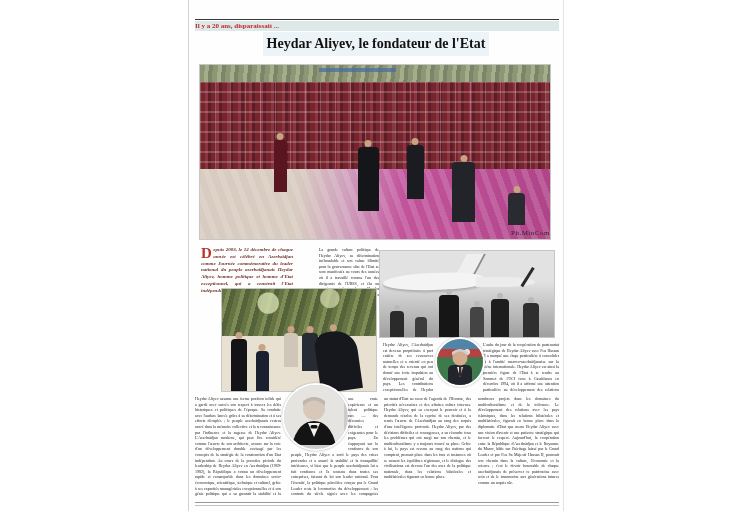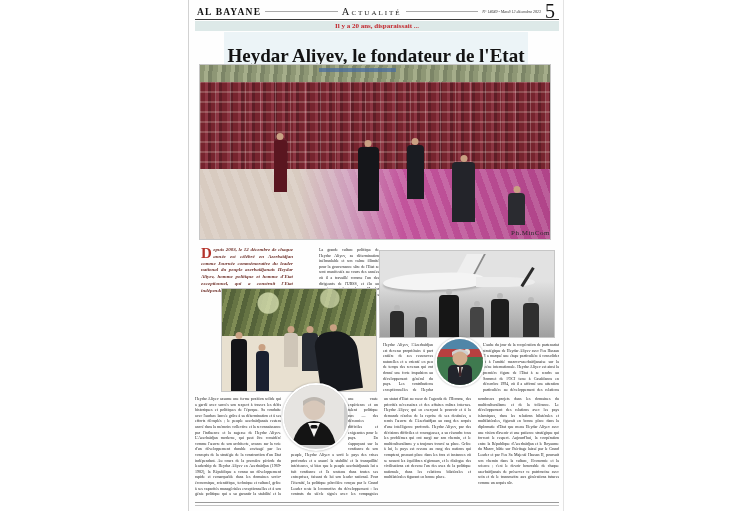--- a/index.html
+++ b/index.html
@@ -22,25 +22,25 @@
   .masthead{font-weight:bold;font-size:9.5px;letter-spacing:1.2px;color:#121212;white-space:nowrap;}
   .hline{flex:1;border-top:1px solid #aaa;height:0;}
   .section-title{font-size:10.5px;letter-spacing:2px;color:#222;font-variant:small-caps;white-space:nowrap;}
   .issue-info{font-size:4px;font-style:italic;color:#333;white-space:nowrap;}
   .page-number{font-size:20px;color:#111;line-height:15px;white-space:nowrap;}
   .header-rule{position:absolute;top:19px;left:6px;width:364px;border-top:1.5px solid #3a3a3a;}
   
   .kicker{
     position:absolute;top:21px;left:6px;width:364px;height:10px;
     background:#dde9e8;color:#c2262c;font-weight:bold;font-size:7px;
-    text-align:center;line-height:10px;
+    line-height:10px;
   }
   
   .headline{position:absolute;top:32px;left:0;width:100%;text-align:center;color:#131313;font-weight:bold;}
-  .headline .hl{display:inline-block;font-size:19px;line-height:16px;background:rgba(204,226,235,0.35);padding:16px 4px;}
+  .headline .hl{display:inline-block;font-size:14px;line-height:16px;background:rgba(204,226,235,0.35);padding:4px 4px;}
   
   .photo{position:absolute;overflow:hidden;border:1px solid #c6c6c6;background:#ddd;box-sizing:border-box;}
   .main-photo{top:64px;left:10px;width:352px;height:176px;}
   .mp-foliage{position:absolute;top:0;left:0;right:0;height:16%;
     background:repeating-linear-gradient(95deg,#8e9775 0 5px,#a5ad8a 5px 9px,#7c8567 9px 13px);}
   .mp-banner{position:absolute;top:3px;left:34%;width:22%;height:4px;background:#4a6f9f;opacity:.75;}
   .mp-crowd{position:absolute;top:10%;left:0;right:0;height:52%;
     background:
       repeating-linear-gradient(0deg,rgba(245,238,220,0.22) 0 2px,rgba(0,0,0,0) 2px 10px),
       repeating-linear-gradient(90deg,#76242e 0 5px,#8c3542 5px 8px,#5e1d26 8px 11px);}
@@ -92,28 +92,20 @@
   .b-col4{top:396px;left:289px;width:81px;height:102px;}
   .tux-spacer{float:left;width:57px;height:54px;margin:-2px 2px 1px -2px;}
   .bottom-rule{position:absolute;top:502px;left:6px;width:364px;height:2px;
     border-top:1px solid #9a9a9a;border-bottom:1px solid #c2c2c2;}
 </style>
 </head>
 <body>
 
 <div class="page">
 
-  <div class="masthead-row">
-    <span class="masthead">AL BAYANE</span>
-    <span class="hline"></span>
-    <span class="section-title">Actualité</span>
-    <span class="hline"></span>
-    <span class="issue-info">N° 14649 - Mardi 12 décembre 2023</span>
-    <span class="page-number">5</span>
-  </div>
   <div class="header-rule"></div>
 
   <div class="kicker">Il y a 20 ans, disparaissait ...</div>
 
   <div class="headline">
     <span class="hl">Heydar Aliyev, le fondateur de l'Etat</span><br>
   </div>
 
   <div class="photo main-photo">
     <div class="mp-foliage"></div>

